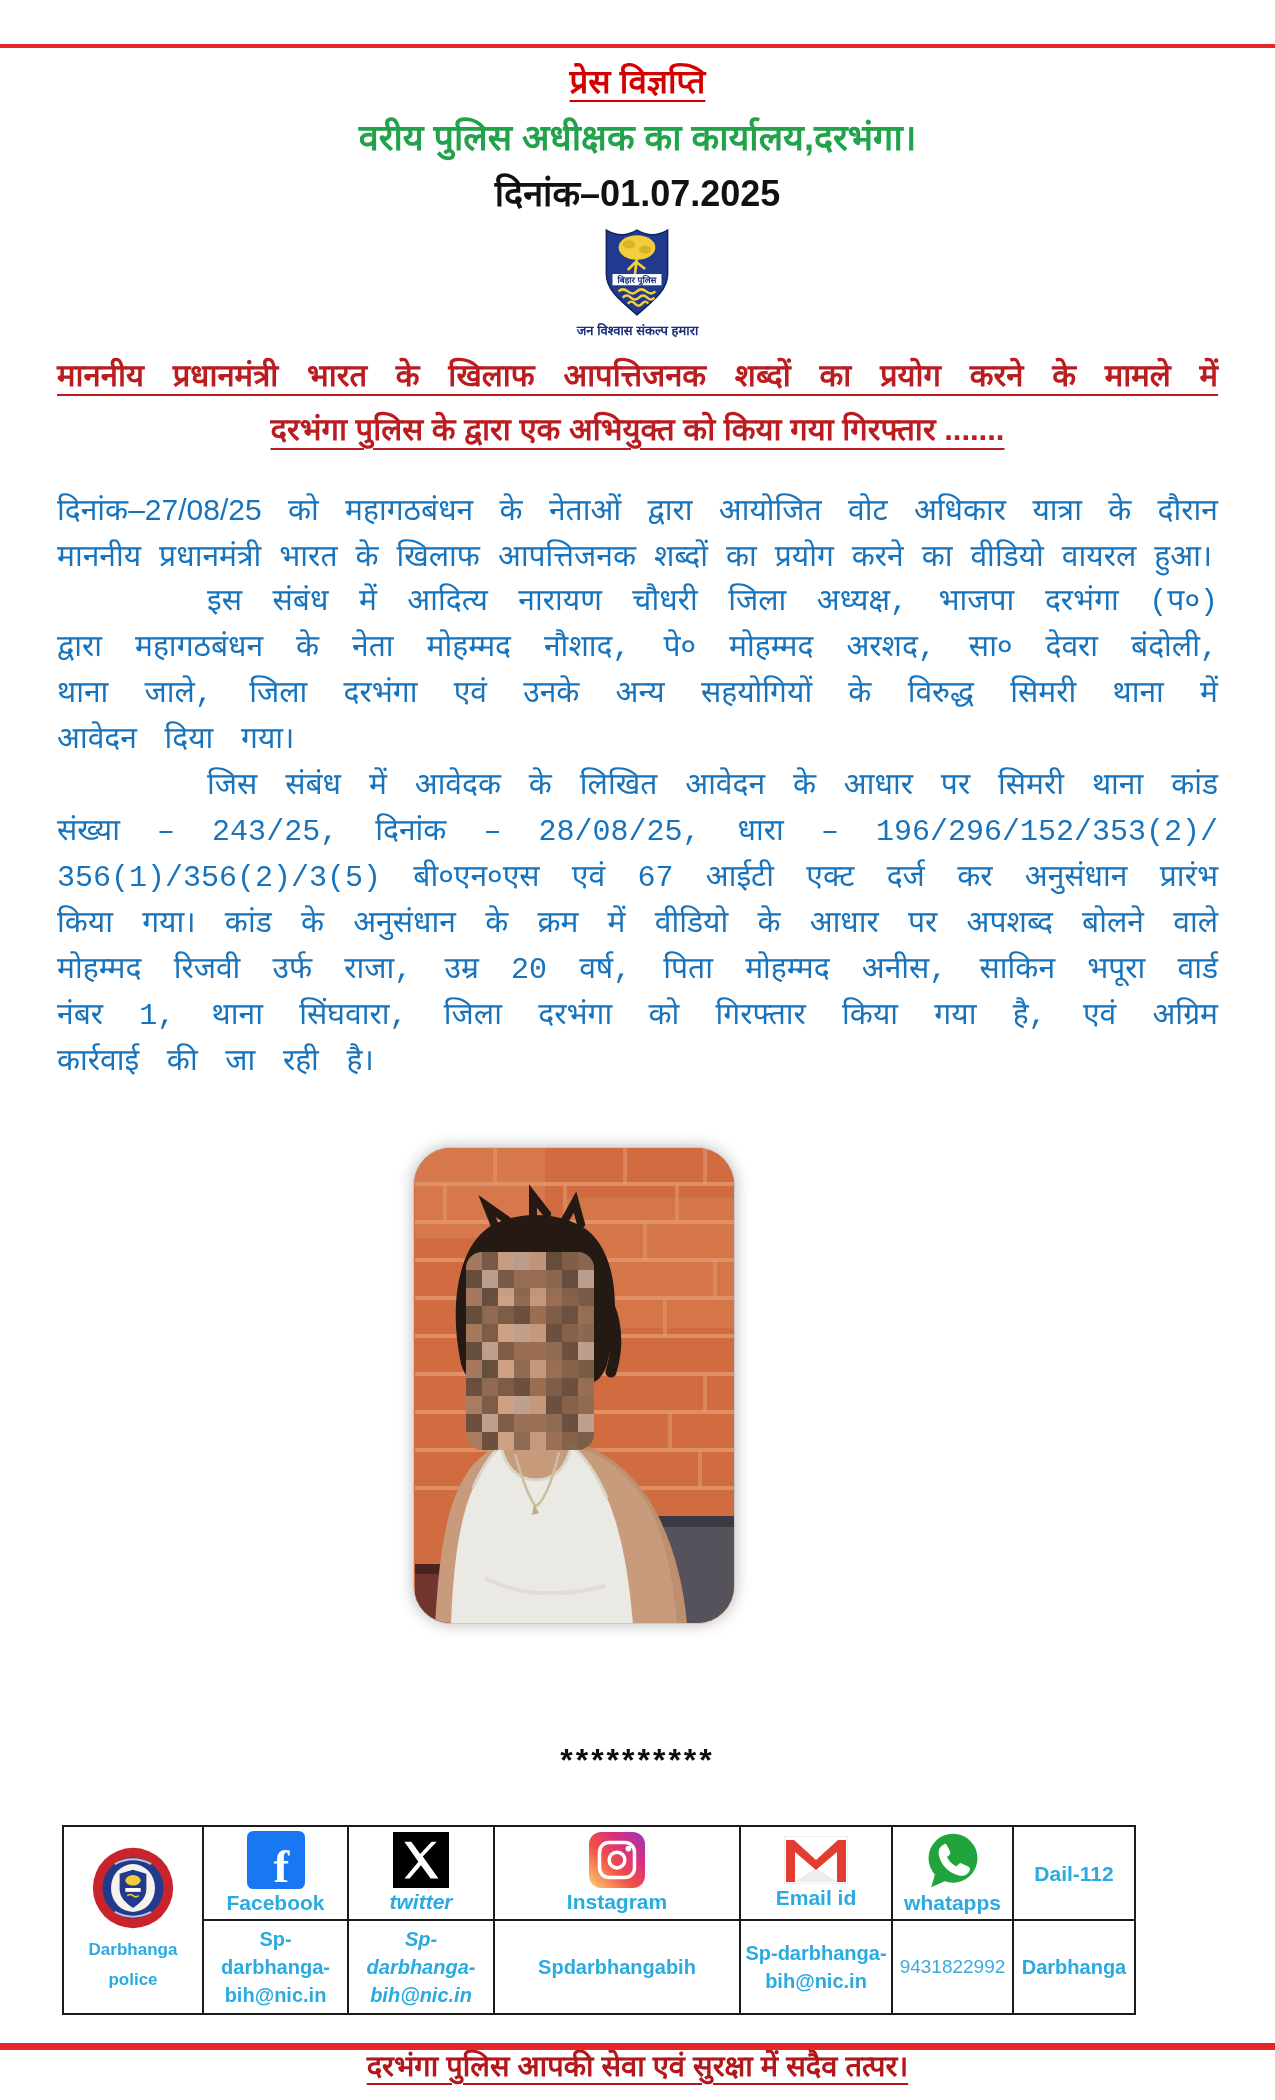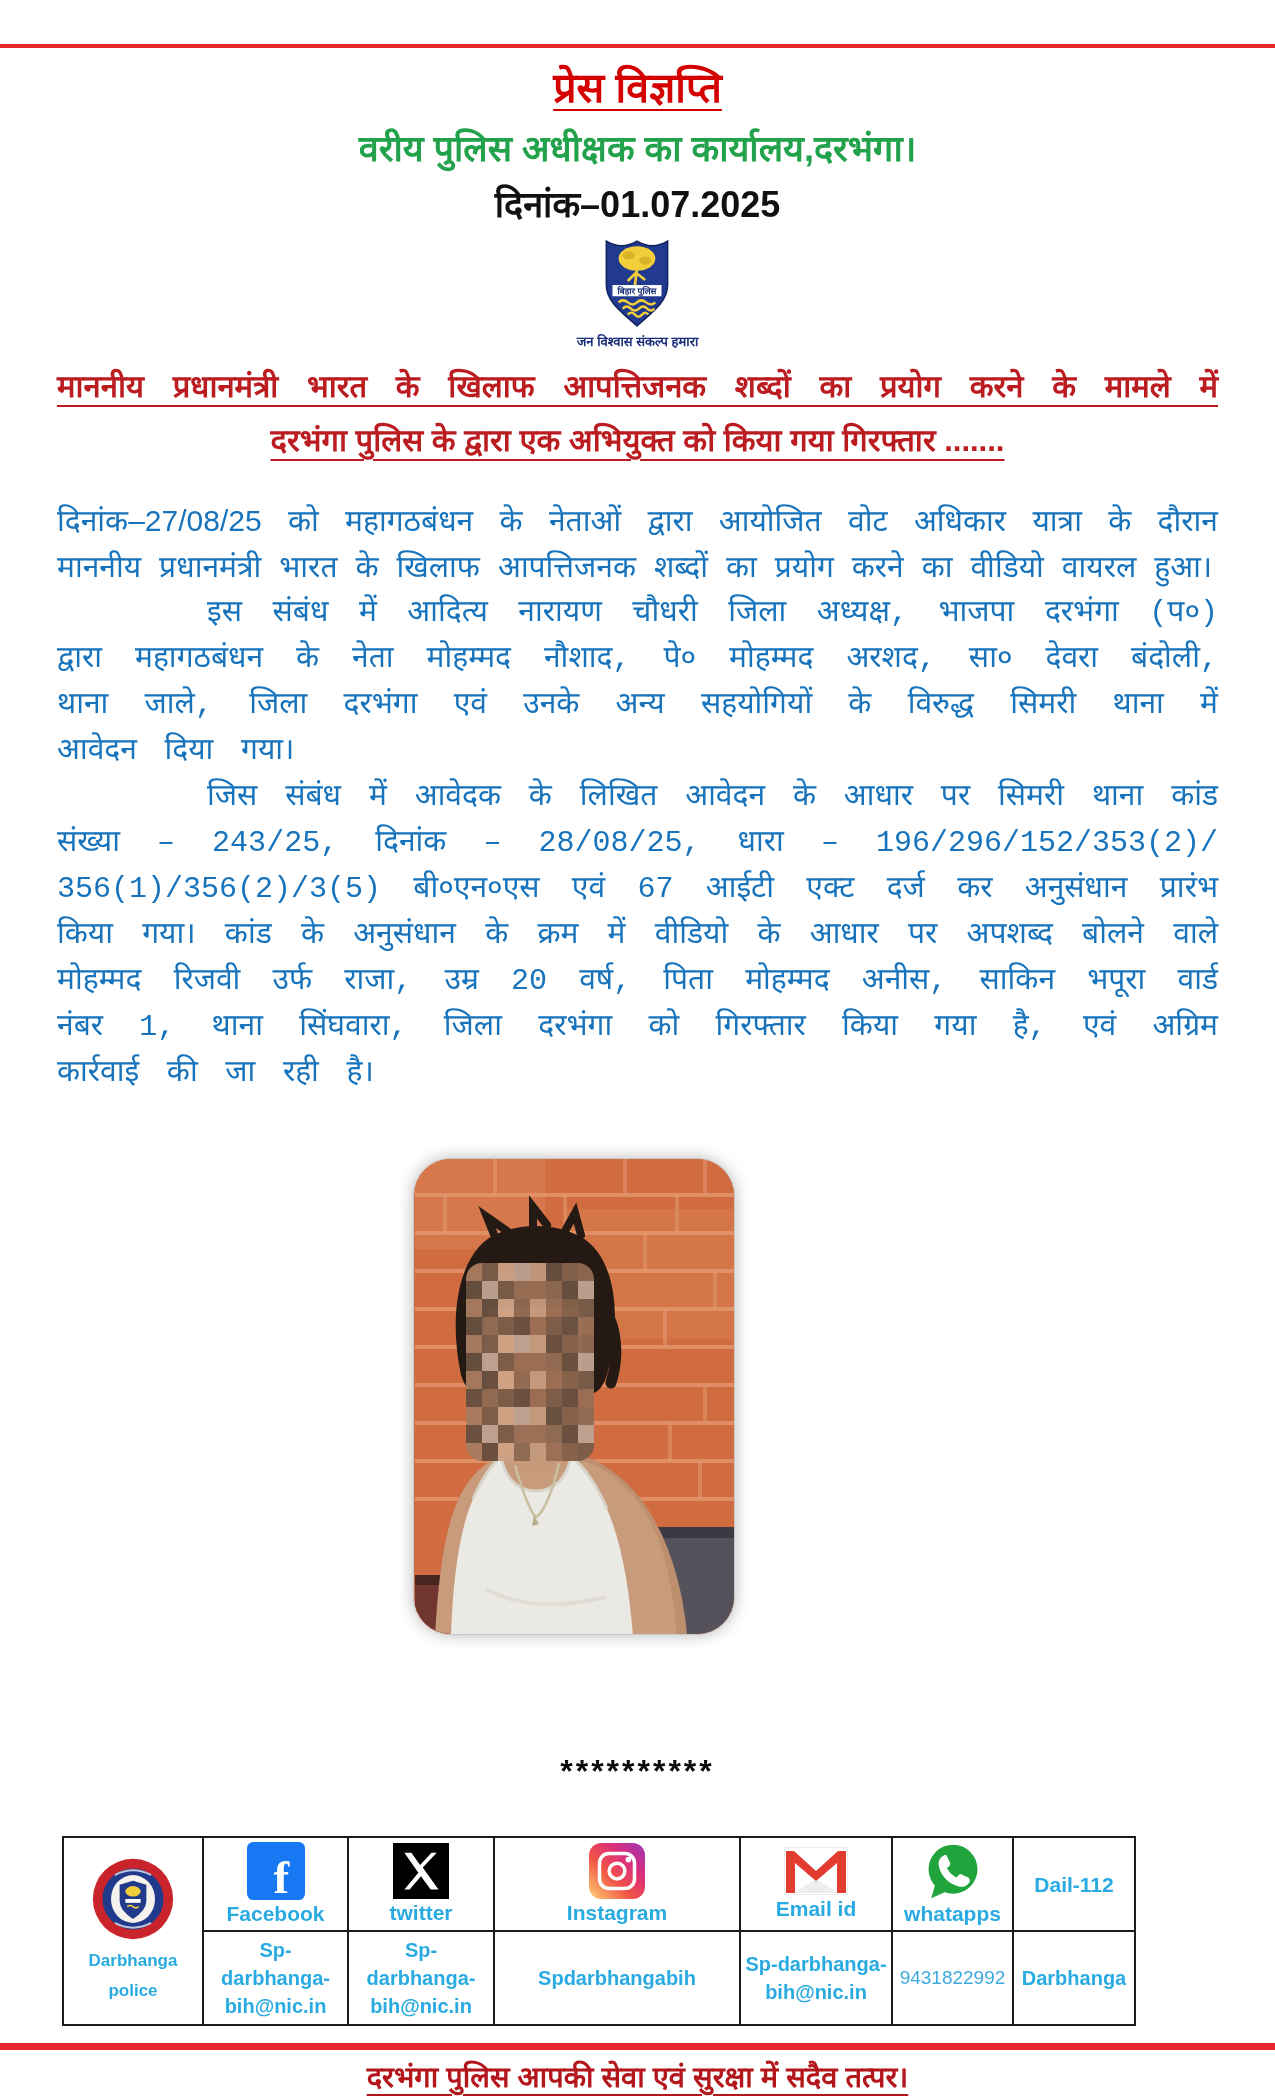--- a/index.html
+++ b/index.html
@@ -7,21 +7,21 @@
   body {
     width:1275px; height:2100px; overflow:hidden; position:relative;
     font-family:"Liberation Sans", sans-serif; background:#ffffff;
   }
   .rule { background:#e6262b; width:1275px; }
   .rule.top { height:4px; margin-top:44px; }
   .rule.bottom { height:7px; position:absolute; left:0; top:2043px; }
 
   .header { text-align:center; }
   .press-title {
-    margin-top:10px; font-size:41px; font-weight:700; color:#d40000;
+    margin-top:10px; font-size:33px; font-weight:700; color:#d40000;
     text-decoration:underline; text-underline-offset:7px; text-decoration-thickness:2px;
   }
   .office-line { margin-top:9px; font-size:36px; font-weight:600; color:#23a24c; }
   .date-line { margin-top:7px; font-size:36px; font-weight:600; color:#111111; }
 
   .emblem-wrap { text-align:center; margin-top:6px; line-height:0; }
   .emblem-motto { font-size:13px; color:#1a2f7a; font-weight:700; line-height:16px; margin-top:2px; }
 
   .headline {
     width:1161px; margin:10px auto 0 auto; color:#bb1c20; font-size:31px; font-weight:600; line-height:54px;
@@ -52,21 +52,21 @@
   }
 
   .separator { text-align:center; margin-top:118px; font-size:32px; font-weight:700;
     letter-spacing:3px; color:#0c0c0c; }
 
   .contact-table {
     border-collapse:collapse; margin:46px 0 0 62px; background:#ffffff;
     table-layout:fixed; width:1071px;
   }
   .contact-table td { border:2px solid #1c1c1c; text-align:center; vertical-align:middle; padding:4px; }
-  .contact-table .c1{width:140px;} .contact-table .c2{width:145px;} .contact-table .c3{width:146px;}
+  .contact-table .c1{width:140px;} .contact-table .c2{width:145px;} .contact-table .c3{width:146px;font-style:italic;}
   .contact-table .c4{width:246px;} .contact-table .c5{width:152px;} .contact-table .c6{width:121px;margin-top:32px;}
   .contact-table .c7{width:122px;border-radius:25px;}
   .contact-table tr.r1 td{ height:90px; }
   .contact-table tr.r2 td{ height:86px; }
   .cell-label { color:#29abe2; font-size:21px; font-weight:700; margin-top:2px; }
   .cell-value { color:#29abe2; font-size:20px; font-weight:700; line-height:28px; word-wrap:break-word; }
   .cell-value.thin { font-weight:400; font-size:19px; color:#3fa9dc; }
   .org-name { color:#29abe2; font-size:17px; font-weight:700; line-height:30px; width:116px; margin:4px auto 0 auto; }
   .icon-box { line-height:0; }
 

